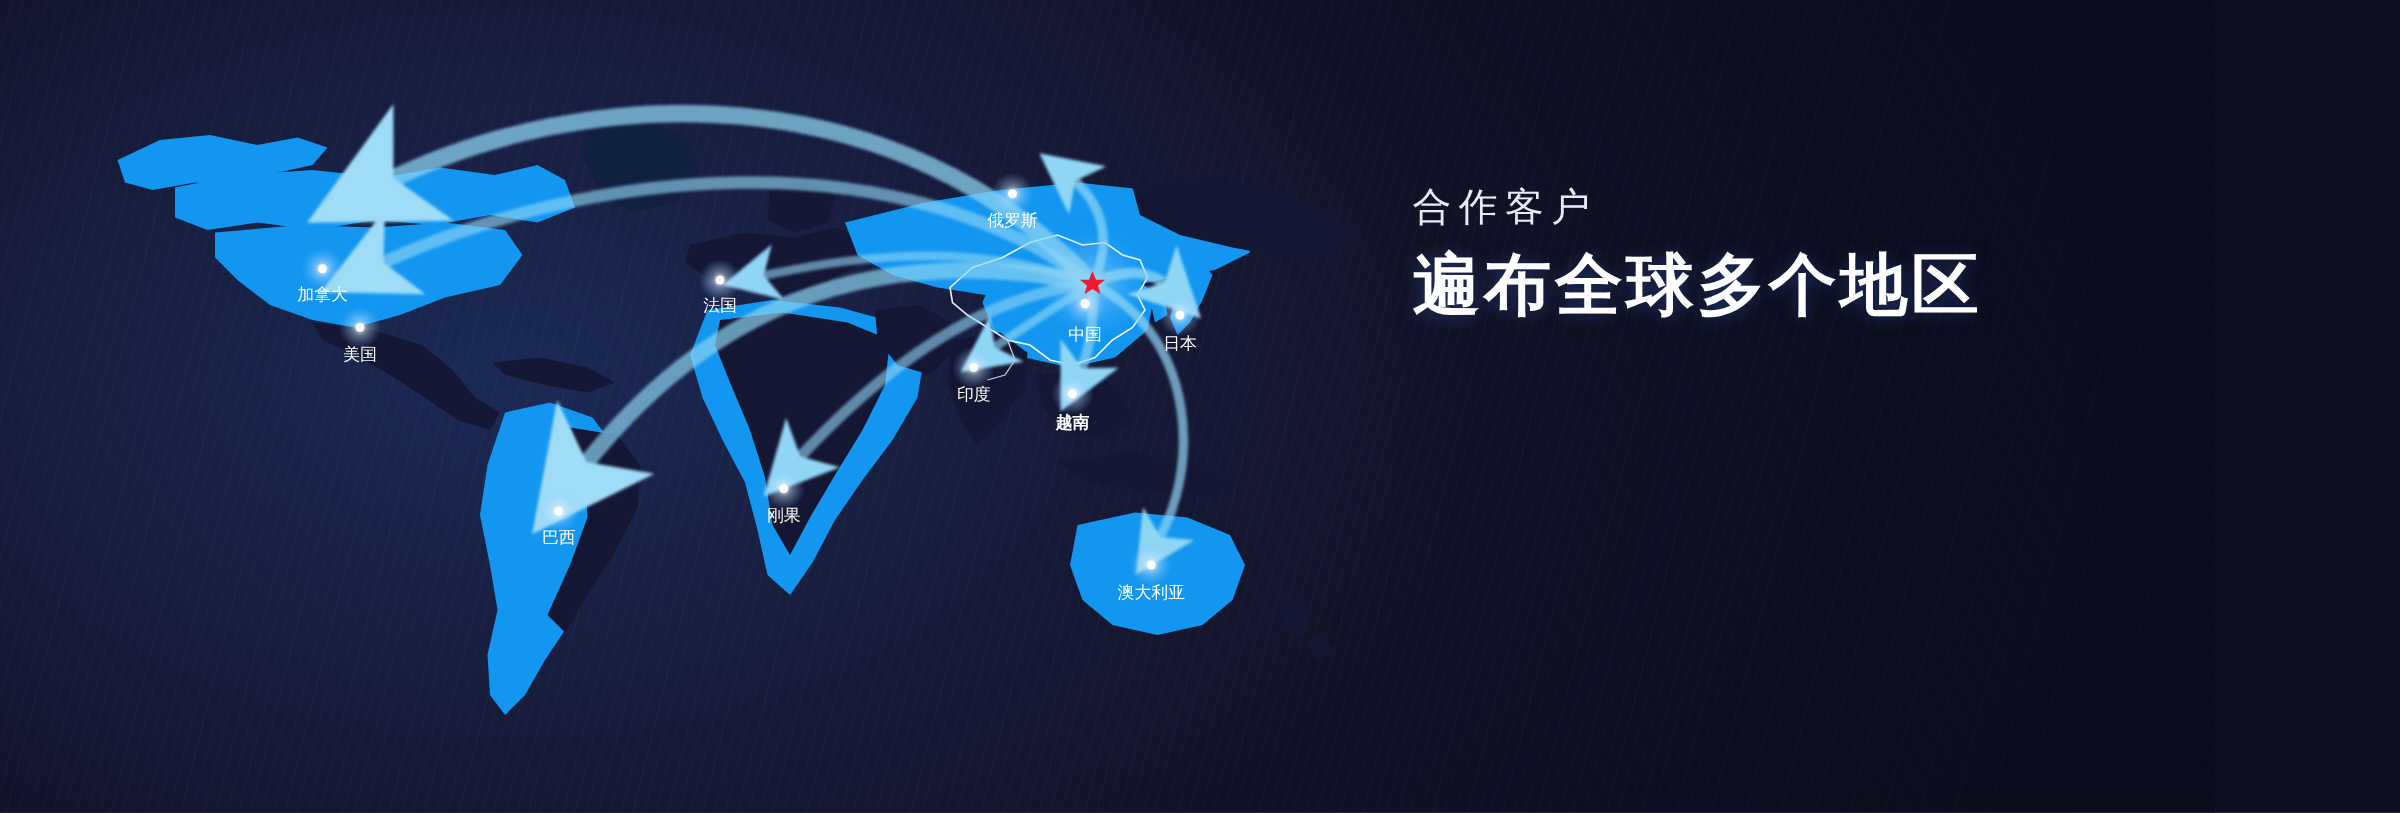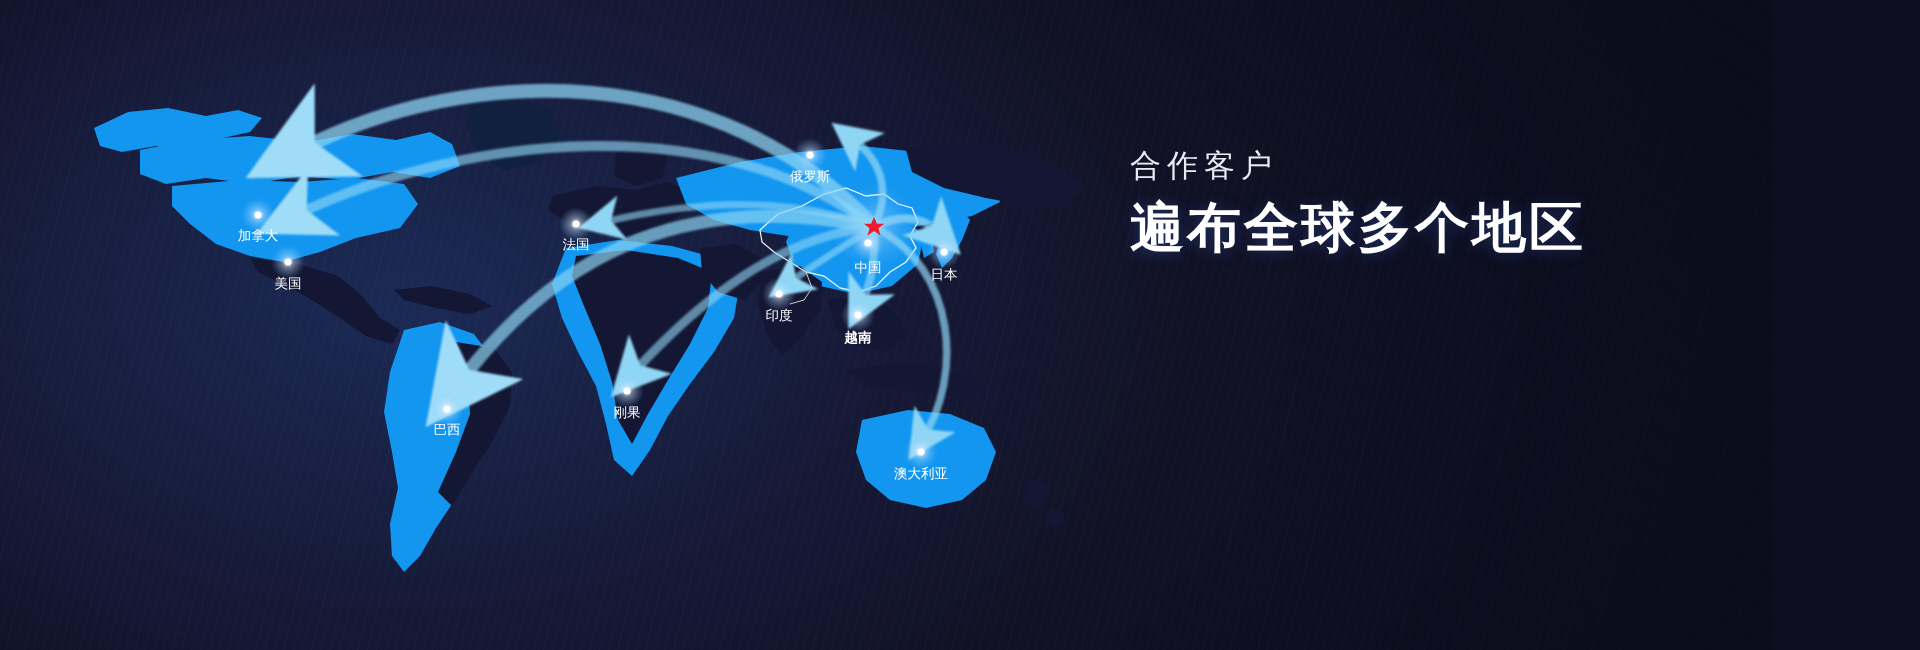--- a/index.html
+++ b/index.html
@@ -31,21 +31,20 @@
     color:#fff;
   }
   .eyebrow{
     font-size:31px;letter-spacing:6px;color:#e8eaf4;font-weight:400;
     line-height:1;margin:0 0 18px 0;
   }
   .headline{
     font-size:54px;font-weight:700;letter-spacing:3px;color:#ffffff;
     line-height:1.08;margin:0 0 44px 0;
     text-shadow:0 2px 14px rgba(60,110,220,.35);
-    font-family:Liberation Serif, serif;
   }
   .body p{
     font-size:21px;line-height:1.95;color:#e9ebf6;margin:0;letter-spacing:.6px;
     font-weight:400;
   }
 
   
   .lbl{font-size:13.5px;fill:#ffffff;font-family:"DejaVu Sans","Liberation Sans",sans-serif;}
   .lbl-b{font-size:13.5px;fill:#ffffff;font-weight:bold;font-family:"DejaVu Sans","Liberation Sans",sans-serif;}
 </style>

